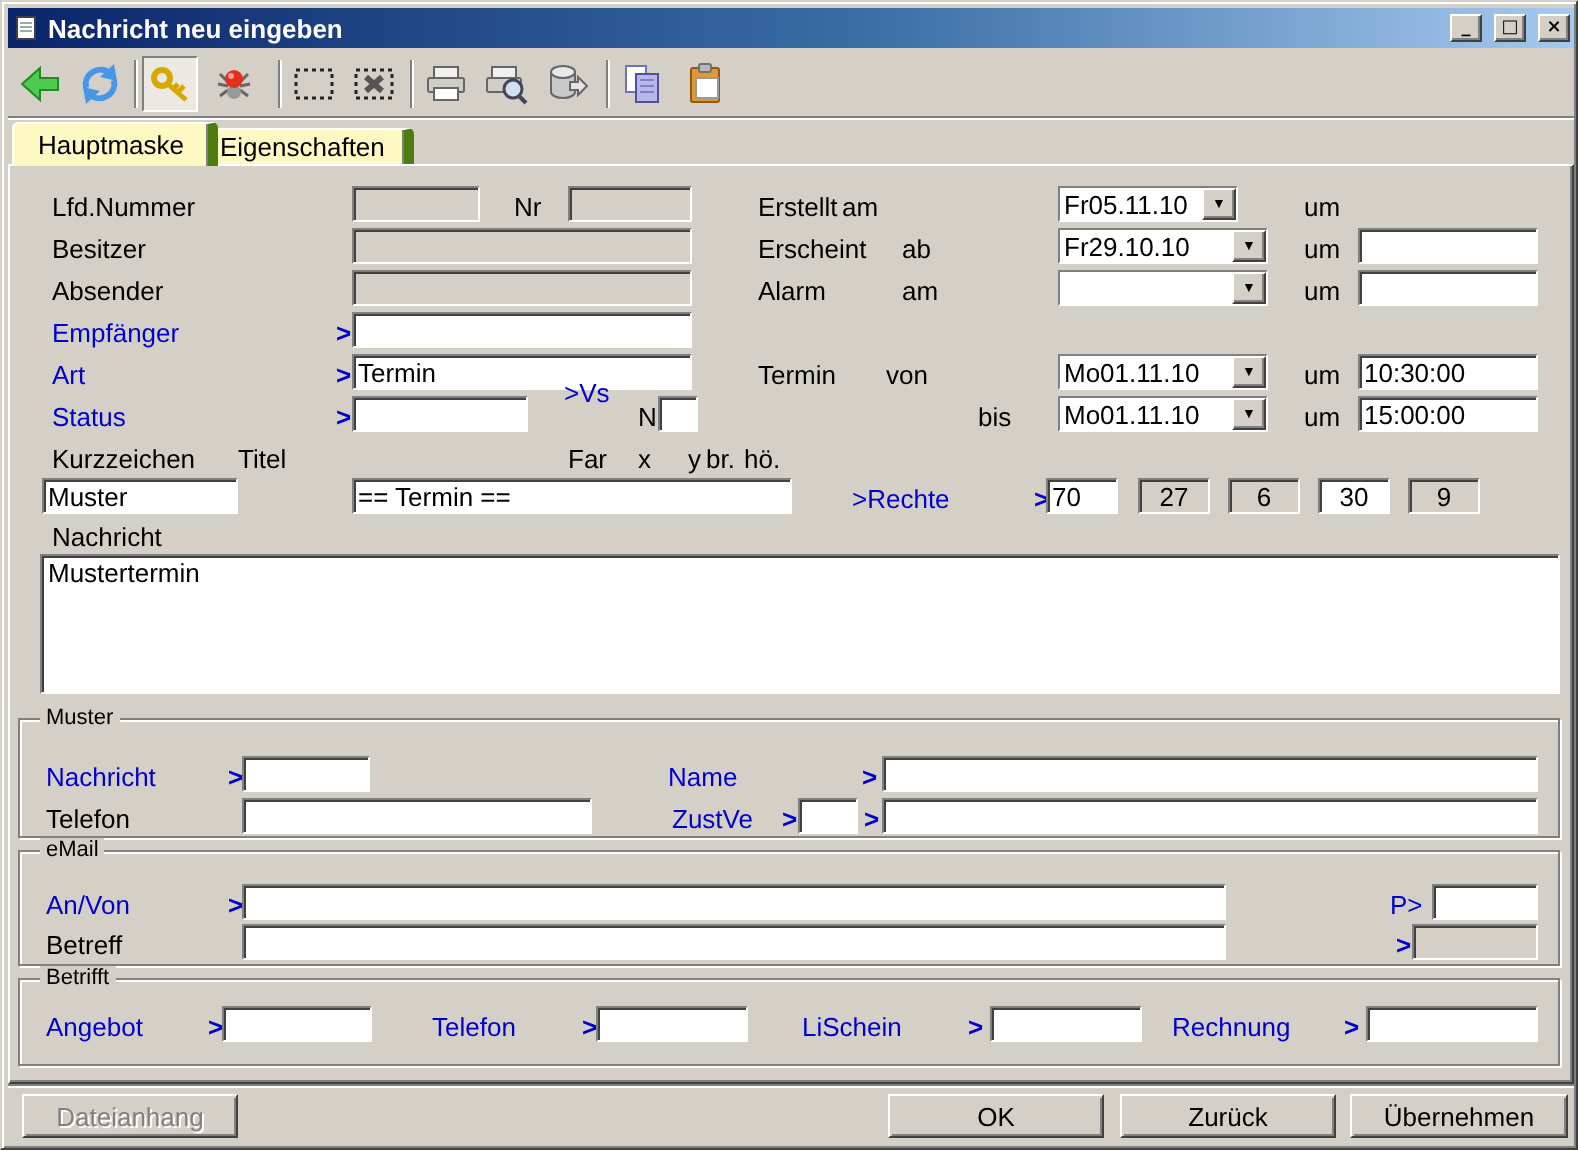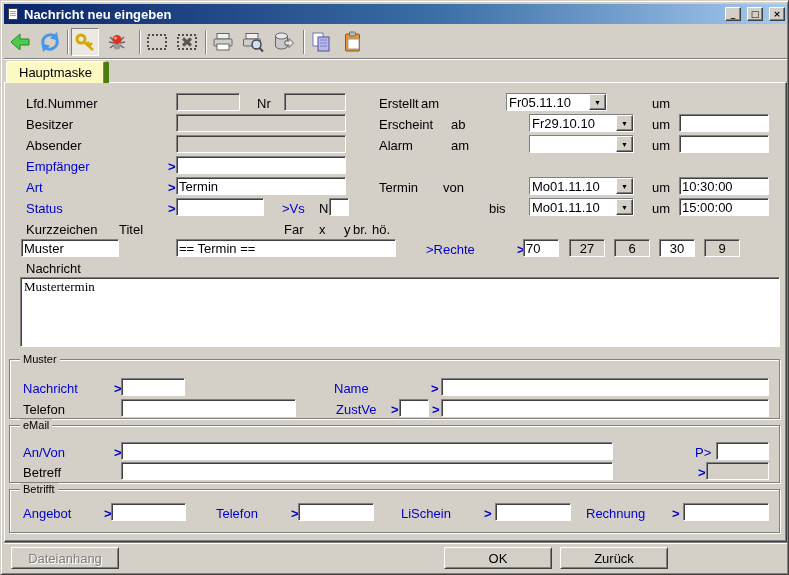--- a/index.html
+++ b/index.html
@@ -59,21 +59,21 @@
   }
   .combo input { flex:1; min-width:0; border:none; outline:none; background:#fff; font-family:"Liberation Sans",sans-serif; font-size:13px; padding-left:2px; }
   .combo-btn {
     width:17px; background:#d4d0c8; display:flex; align-items:center; justify-content:center;
     border:1px solid; border-color:#fff #404040 #404040 #fff; box-shadow: inset -1px -1px 0 #808080;
     font-size:7px; color:#000;
   }
   .ta {
     position:absolute; background:#fff; z-index:3; resize:none; outline:none;
     border:1px solid; border-color:#808080 #fff #fff #808080; box-shadow: inset 1px 1px 0 #404040;
-    font-family:Liberation Serif, serif; font-size:13px; padding:1px 3px;
+    font-family:Liberation Sans, sans-serif; font-size:13px; padding:1px 3px;
   }
   .group { position:absolute; z-index:2; border:1px solid #808080; box-shadow: inset 1px 1px 0 #fff, 1px 1px 0 #fff; }
   .legend { position:absolute; top:-7px; left:10px; background:#d4d0c8; padding:0 3px; font-size:11px; }
   .sep2 { position:absolute; left:3px; top:541px; width:783px; height:2px; border-top:1px solid #808080; border-bottom:1px solid #ffffff; z-index:4; }
   .btn {
     position:absolute; height:22px; background:#d4d0c8; z-index:4;
     border:1px solid; border-color:#fff #404040 #404040 #fff;
     box-shadow: inset 1px 1px 0 #d4d0c8, inset -1px -1px 0 #808080;
     font-family:"Liberation Sans", sans-serif; font-size:13px; text-align:center;
   }
@@ -176,20 +176,21 @@
     <button class="tbn" style="left:335px">
         <svg width="22" height="22" viewBox="0 0 22 22">
           <rect x="3.5" y="3" width="14" height="17" rx="1" fill="#e09830" stroke="#905810"></rect>
           <rect x="7.5" y="1" width="6" height="4" rx="1" fill="#b8b8b8" stroke="#707070"></rect>
           <rect x="6" y="8" width="11" height="10" fill="#ffffff" stroke="#999"></rect>
         </svg>
       </button>
   </div>
 
   <div class="tab active" style="left:5px">Hauptmaske</div>
+  <div class="tab" style="left:98px; top:63px">Eigenschaften</div>
   <div class="panel"></div>
 
   <span class="lbl" style="left:25px;top:95px">Lfd.Nummer</span>
   <input class="fld dis" style="left: 175px; top: 92px; width: 64px;" readonly="">
   <span class="lbl" style="left:256px;top:95px">Nr</span>
   <input class="fld dis" style="left: 283px; top: 92px; width: 62px;" readonly="">
 
   <span class="lbl" style="left:25px;top:116px">Besitzer</span>
   <input class="fld dis" style="left: 175px; top: 113px; width: 170px;" readonly="">
 
@@ -200,27 +201,27 @@
   <span class="arrow" style="left:167px;top:158px">&gt;</span>
   <input class="fld" style="left: 175px; top: 155px; width: 170px;">
 
   <span class="lbl blue" style="left:25px;top:179px">Art</span>
   <span class="arrow" style="left:167px;top:179px">&gt;</span>
   <input class="fld" style="left: 175px; top: 176px; width: 170px;" value="Termin">
 
   <span class="lbl blue" style="left:25px;top:200px">Status</span>
   <span class="arrow" style="left:167px;top:200px">&gt;</span>
   <input class="fld" style="left: 175px; top: 197px; width: 88px;">
-  <span class="lbl blue" style="left:281px;top:200px">&gt;Vs</span>
+  <span class="lbl blue" style="left:281px;top:188px">&gt;Vs</span>
   <span class="lbl" style="left:318px;top:200px">N</span>
   <input class="fld" style="left: 328px; top: 197px; width: 20px;">
 
   <span class="lbl" style="left:378px;top:95px">Erstellt</span>
   <span class="lbl" style="left:420px;top:95px">am</span>
-  <span class="combo" style="left:505px;top:92px;width:101px">
+  <span class="combo" style="left:528px;top:92px;width:90px">
       <input value="Fr05.11.10" style="">
       <span class="combo-btn">
         <span>▼</span>
       </span>
     </span>
   <span class="lbl" style="left:651px;top:95px">um</span>
   <input class="fld" style="left: 678px; top: 92px; width: 90px; margin-top: 42px;" value="12:58:37">
 
   <span class="lbl" style="left:378px;top:116px">Erscheint</span>
   <span class="lbl" style="left:450px;top:116px">ab</span>
@@ -329,14 +330,15 @@
   <span class="arrow" style="left:483px;top:505px">&gt;</span>
   <input class="fld" style="left: 494px; top: 502px; width: 76px;">
   <span class="lbl blue" style="left:585px;top:505px">Rechnung</span>
   <span class="arrow" style="left:671px;top:505px">&gt;</span>
   <input class="fld" style="left: 682px; top: 502px; width: 86px;">
 
   <div class="sep2"></div>
   <button class="btn disabled" style="left:10px;top:546px;width:108px">Dateianhang</button>
   <button class="btn" style="left:559px;top:546px;width:108px">Zurück</button>
   <button class="btn" style="left:443px;top:546px;width:108px">OK</button>
+  <button class="btn" style="left:674px;top:546px;width:109px">Übernehmen</button>
 
 </div>
 
 </body></html>

